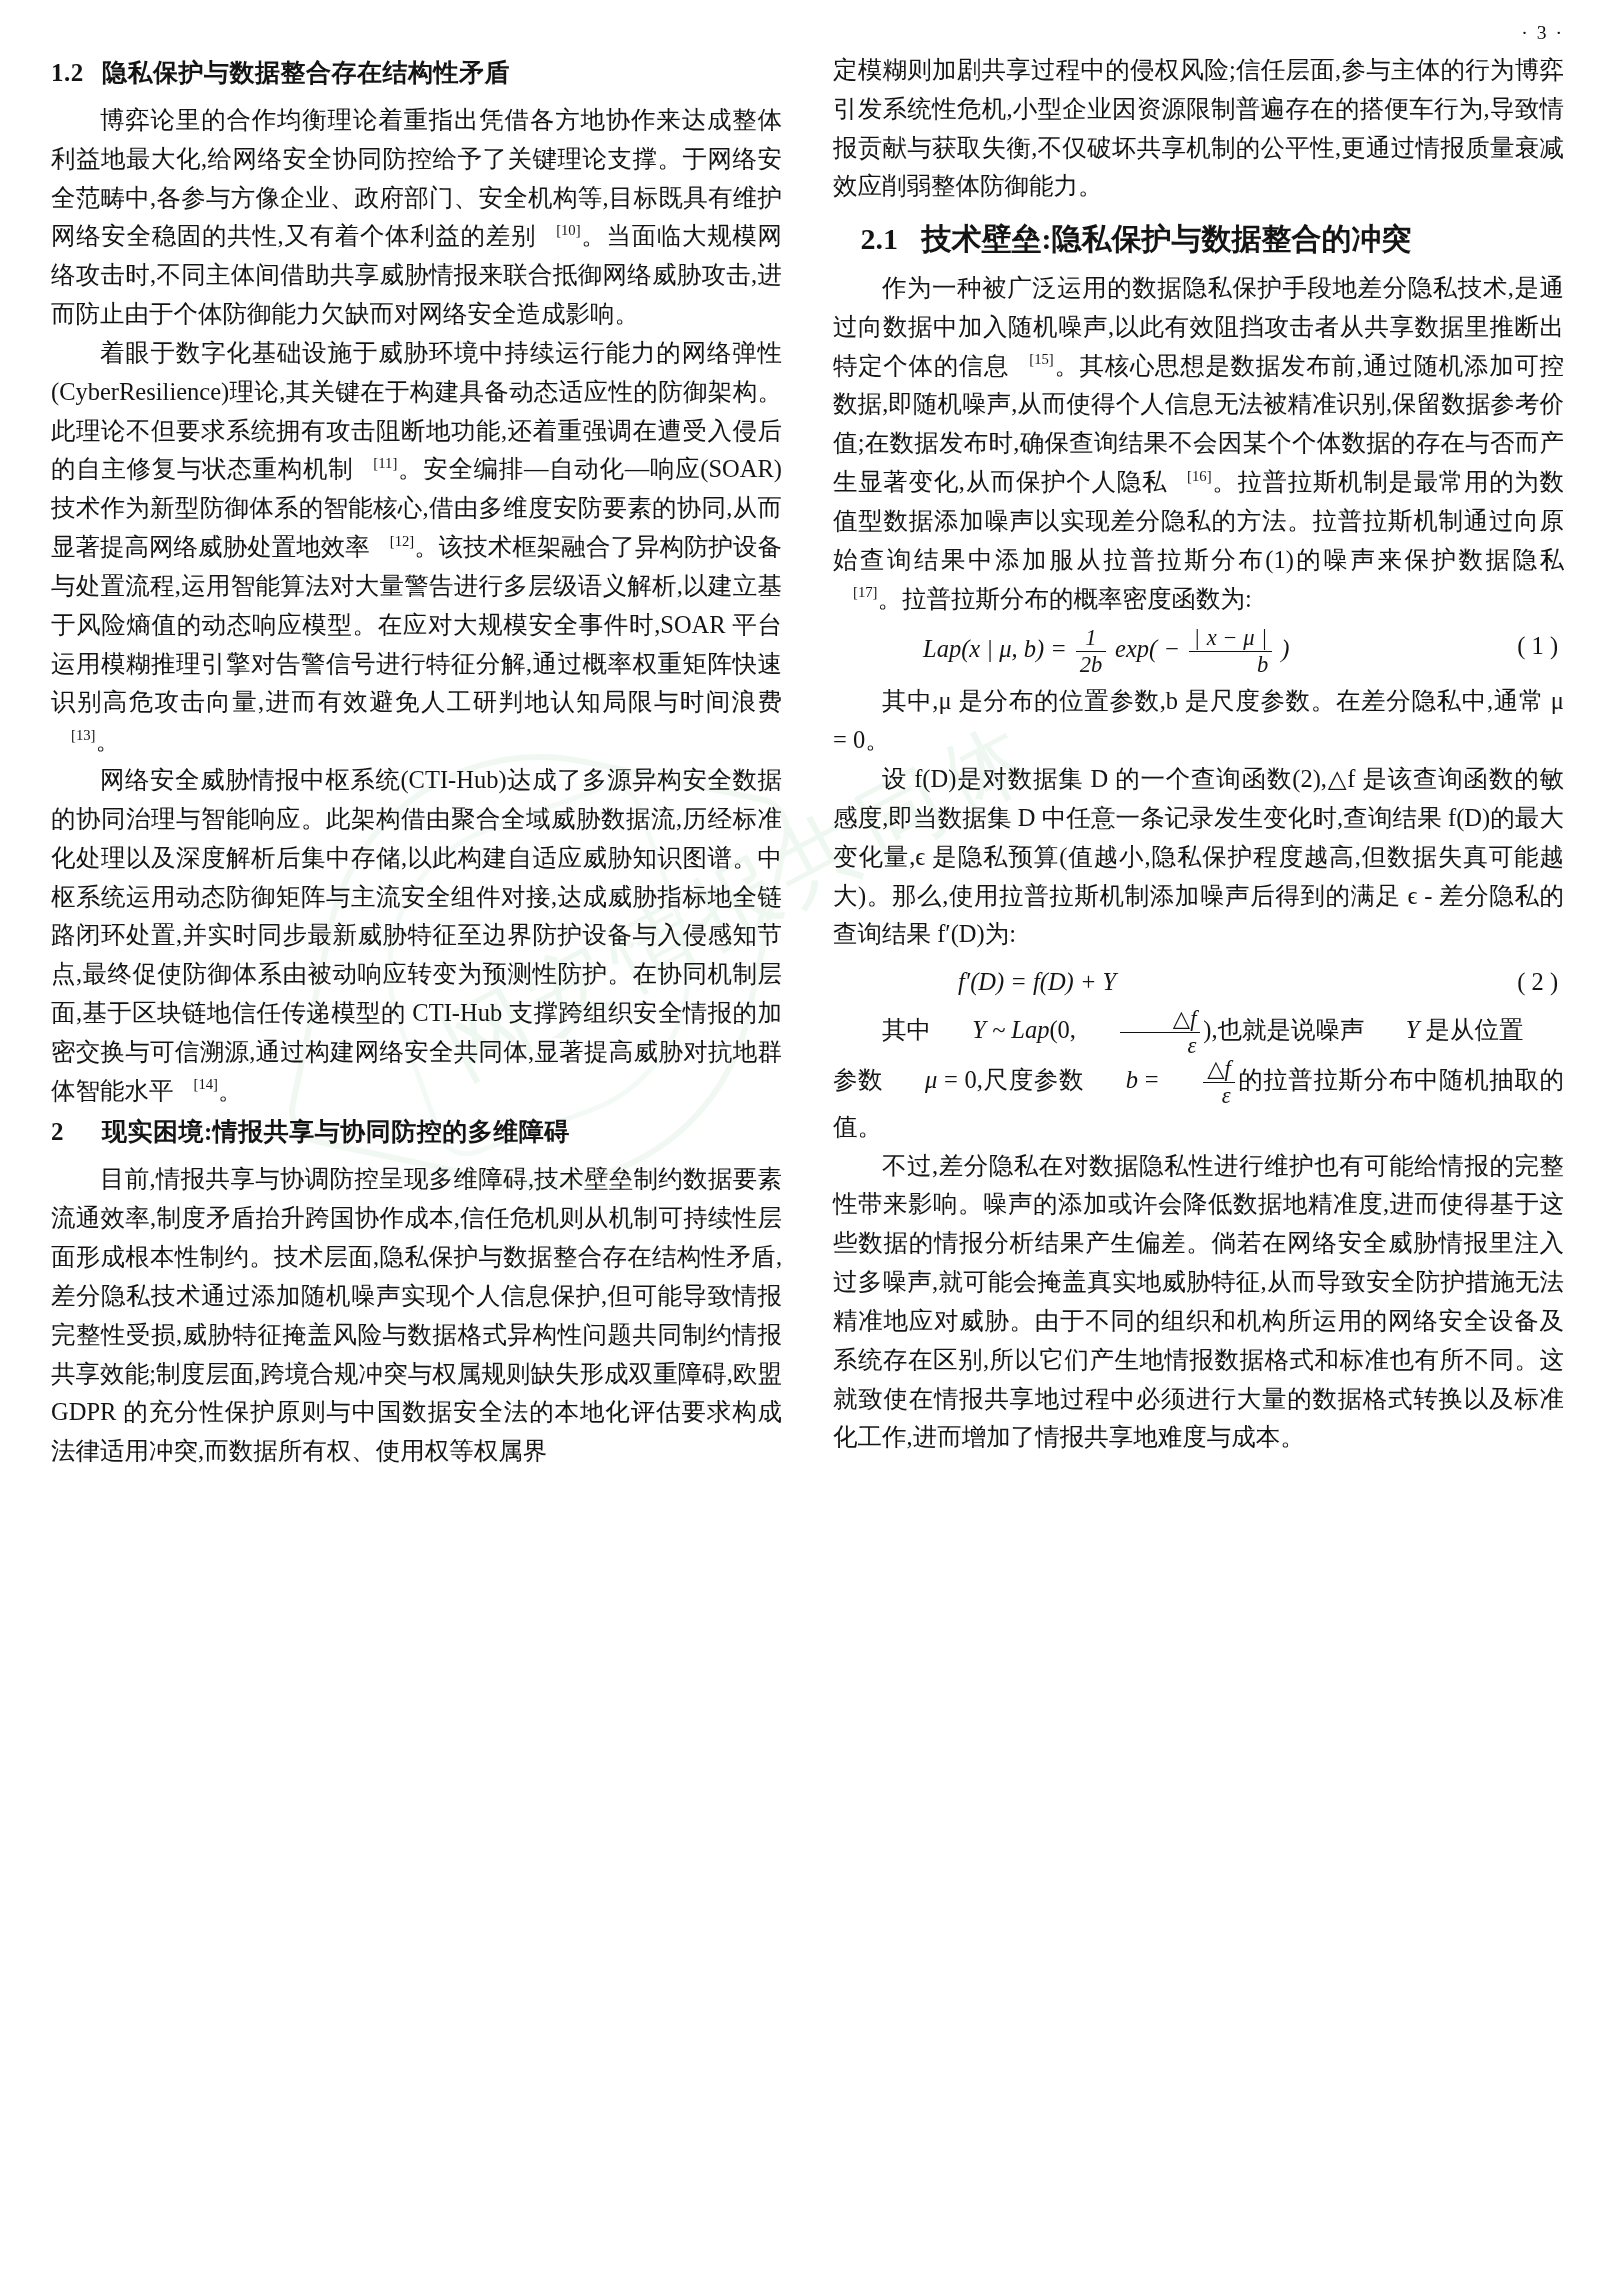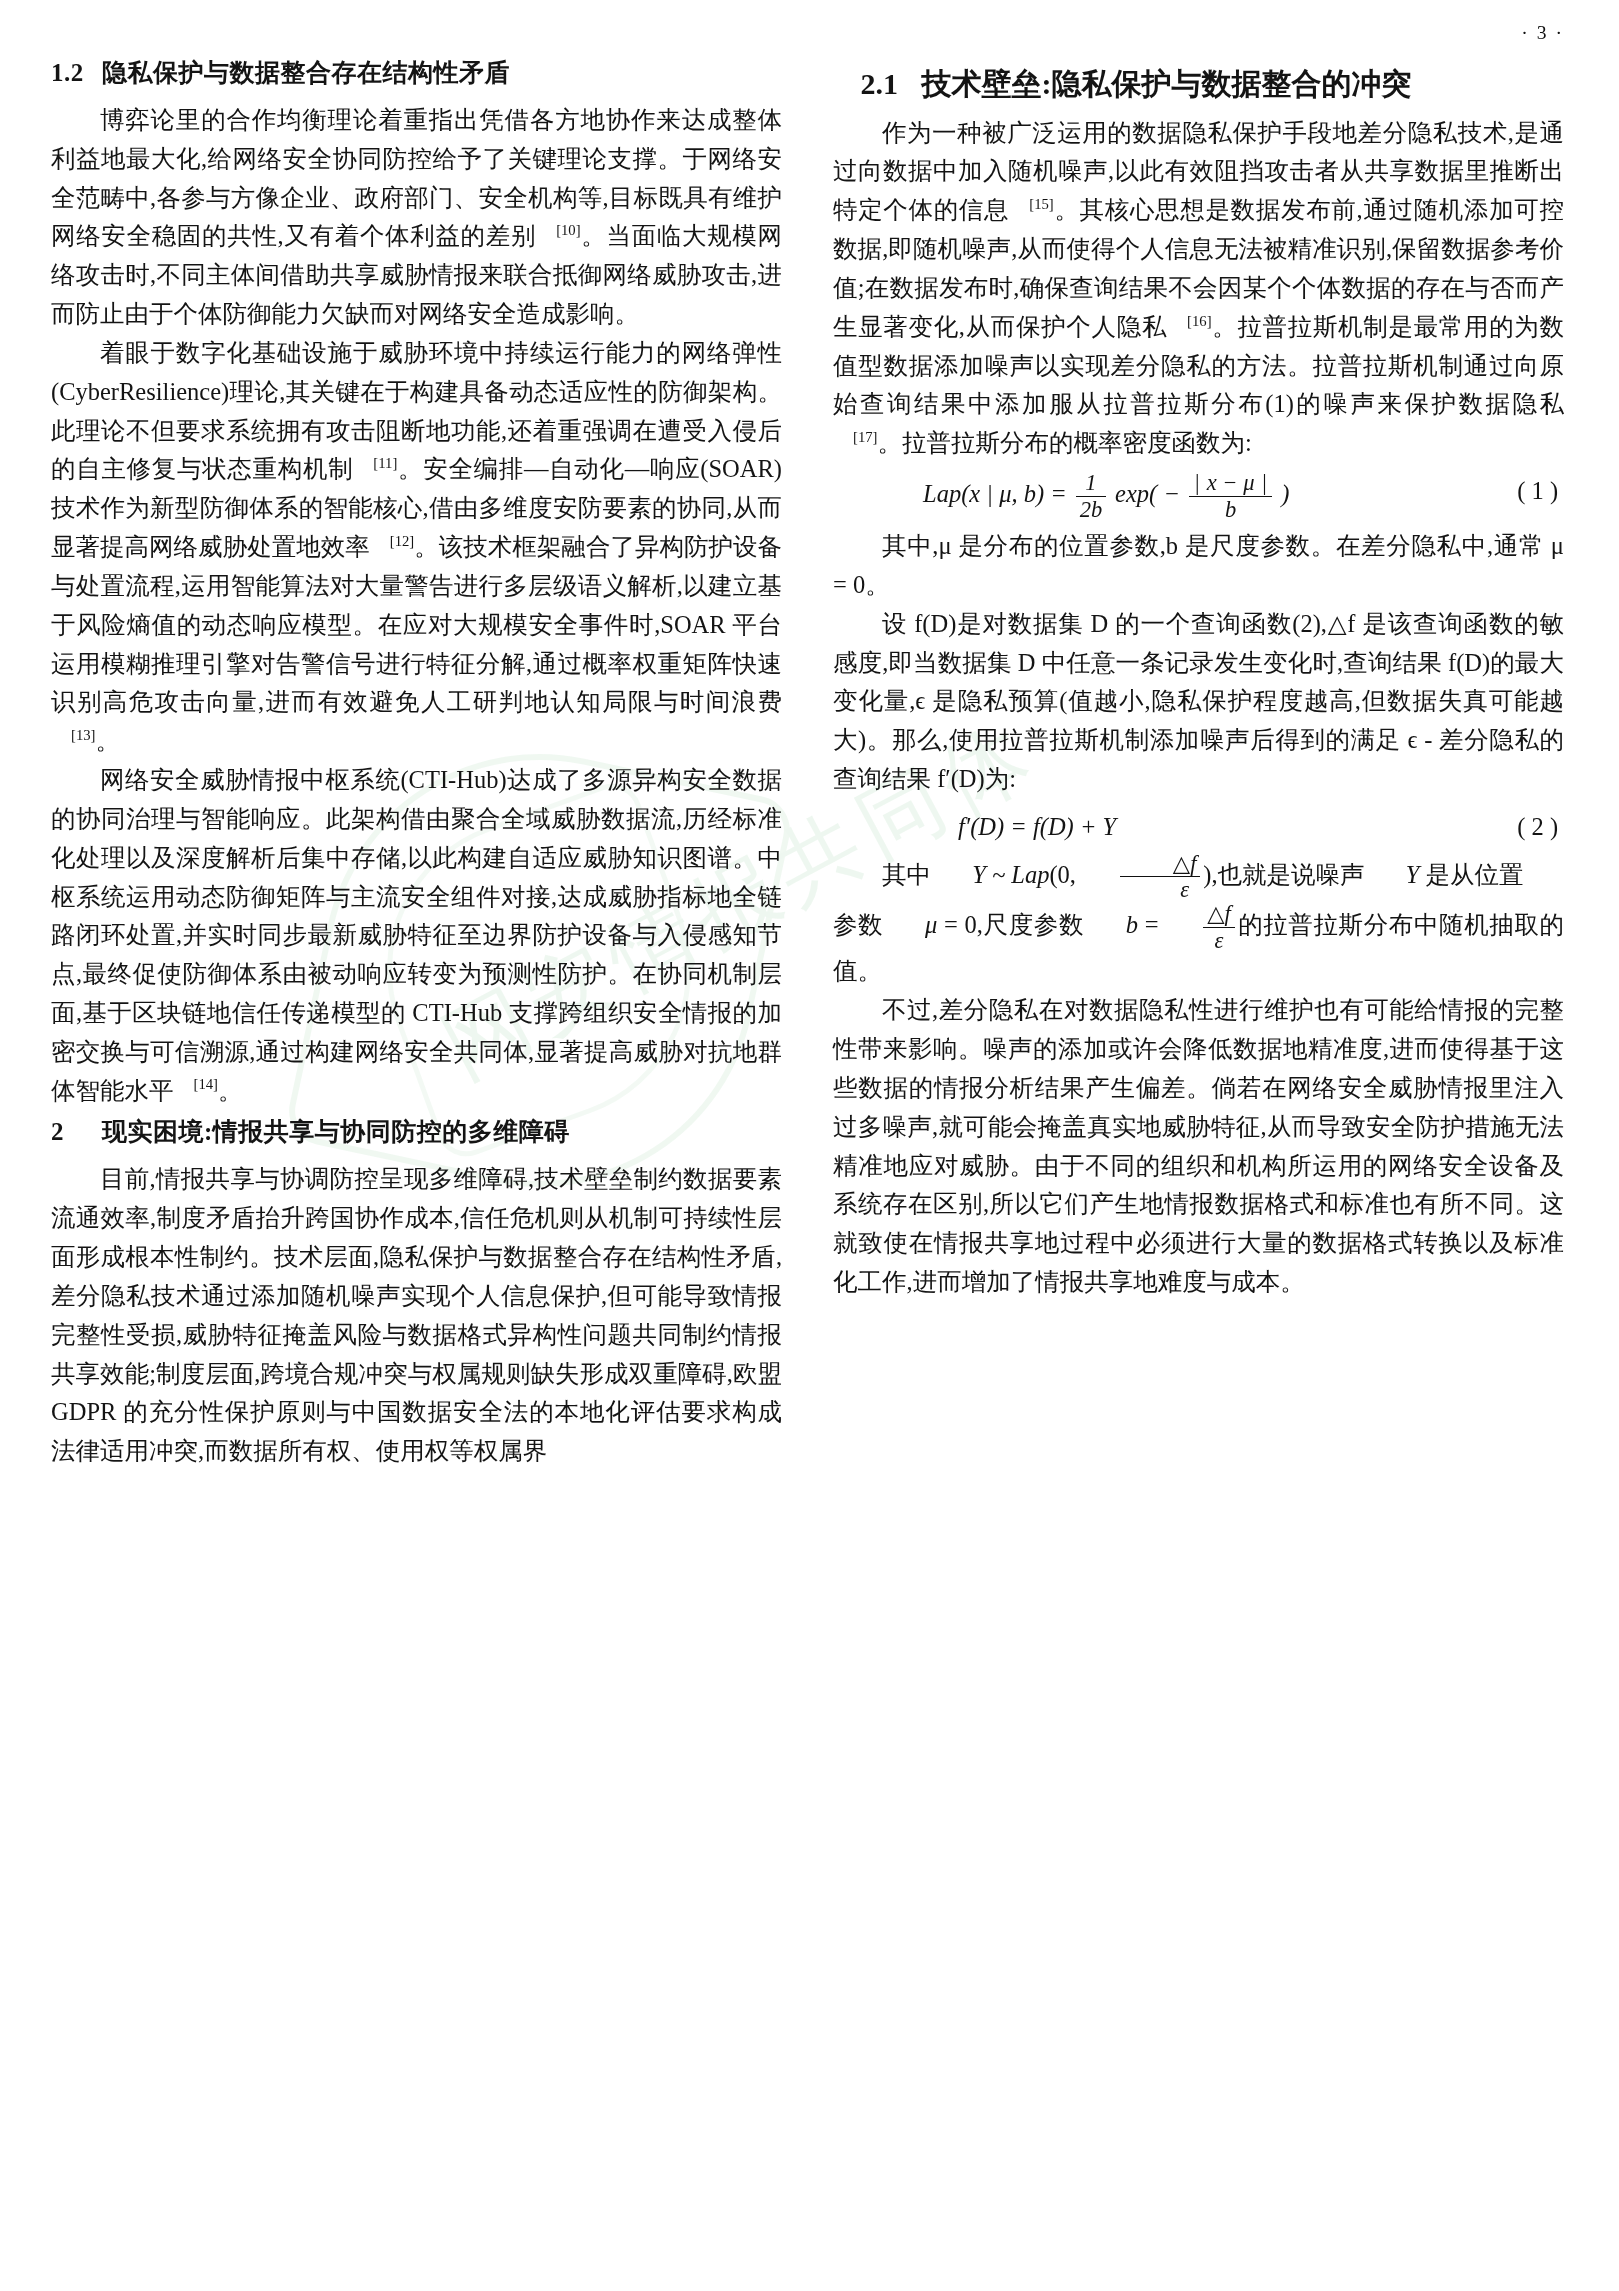--- a/index.html
+++ b/index.html
@@ -157,20 +157,21 @@
     margin: 0 2.9px;
   }
   .frac .num-t {
     display: block;
     border-bottom: 1px solid #111;
     padding: 0 3.9px 1px 3.9px;
   }
   .frac .den-b {
     display: block;
     padding: 1px 3.9px 0 3.9px;
+    text-align: right;
   }
   .absbar { padding: 0 1px; }
   .inlinemath { font-style: italic; margin-left: 35px; }
   .up { font-style: normal; }
 </style>
 </head>
 <body>
 
 <div class="page">
 
@@ -197,20 +198,21 @@
       <h2 class="section">
         <span class="num">2</span><span>现实困境:情报共享与协同防控的多维障碍</span>
       </h2>
 
       <p class="body">目前,情报共享与协调防控呈现多维障碍,技术壁垒制约数据要素流通效率,制度矛盾抬升跨国协作成本,信任危机则从机制可持续性层面形成根本性制约。技术层面,隐私保护与数据整合存在结构性矛盾,差分隐私技术通过添加随机噪声实现个人信息保护,但可能导致情报完整性受损,威胁特征掩盖风险与数据格式异构性问题共同制约情报共享效能;制度层面,跨境合规冲突与权属规则缺失形成双重障碍,欧盟 GDPR 的充分性保护原则与中国数据安全法的本地化评估要求构成法律适用冲突,而数据所有权、使用权等权属界</p>
 
     </div>
 
     <div class="col">
 
+      <p class="body noindent">定模糊则加剧共享过程中的侵权风险;信任层面,参与主体的行为博弈引发系统性危机,小型企业因资源限制普遍存在的搭便车行为,导致情报贡献与获取失衡,不仅破坏共享机制的公平性,更通过情报质量衰减效应削弱整体防御能力。</p>
 
       <h3 class="sub">
         <span class="num">2.1</span><span>技术壁垒:隐私保护与数据整合的冲突</span>
       </h3>
 
       <p class="body">作为一种被广泛运用的数据隐私保护手段地差分隐私技术,是通过向数据中加入随机噪声,以此有效阻挡攻击者从共享数据里推断出特定个体的信息<sup>[15]</sup>。其核心思想是数据发布前,通过随机添加可控数据,即随机噪声,从而使得个人信息无法被精准识别,保留数据参考价值;在数据发布时,确保查询结果不会因某个个体数据的存在与否而产生显著变化,从而保护个人隐私<sup>[16]</sup>。拉普拉斯机制是最常用的为数值型数据添加噪声以实现差分隐私的方法。拉普拉斯机制通过向原始查询结果中添加服从拉普拉斯分布(1)的噪声来保护数据隐私<sup>[17]</sup>。拉普拉斯分布的概率密度函数为:</p>
 
       <div class="formula">
         <span class="inlinemath">Lap(x | μ, b) =
           <span class="frac"><span class="num-t">1</span><span class="den-b">2b</span></span>

